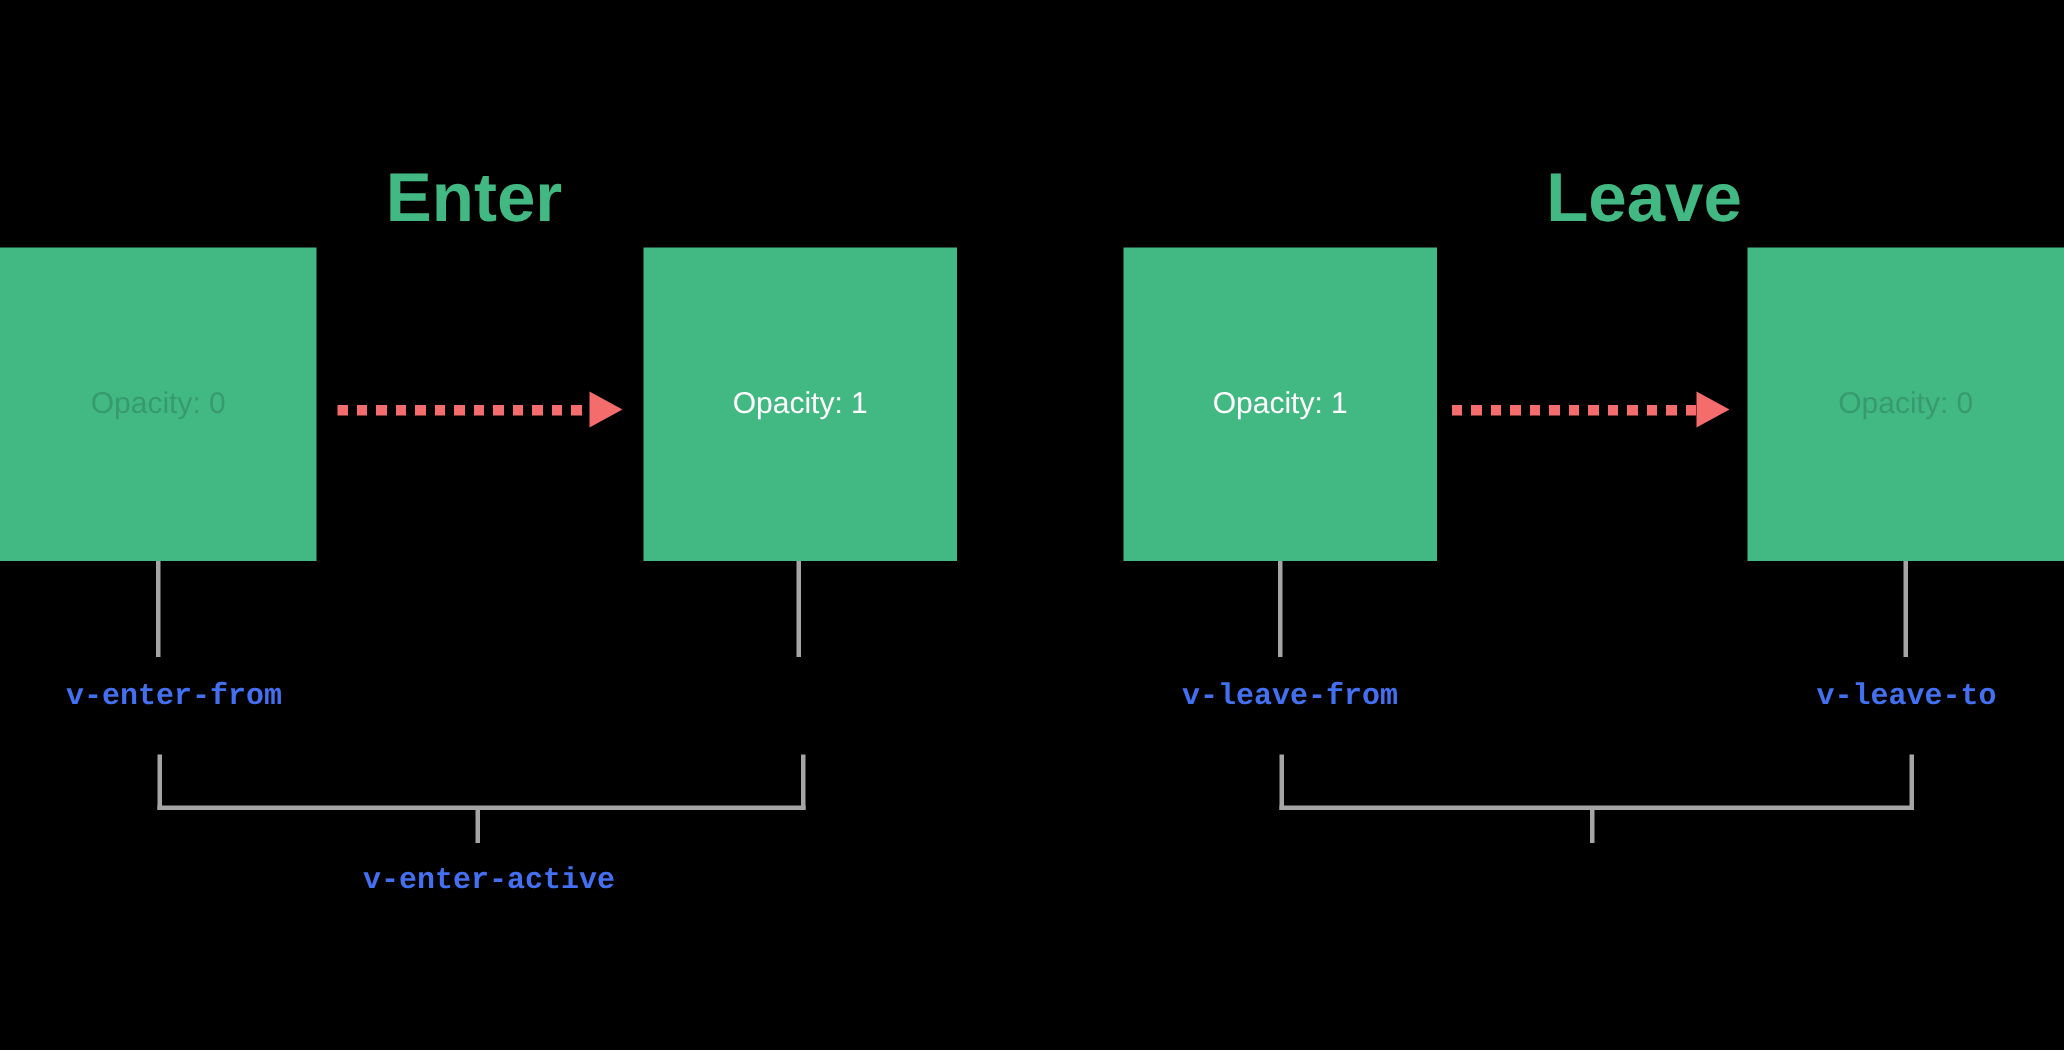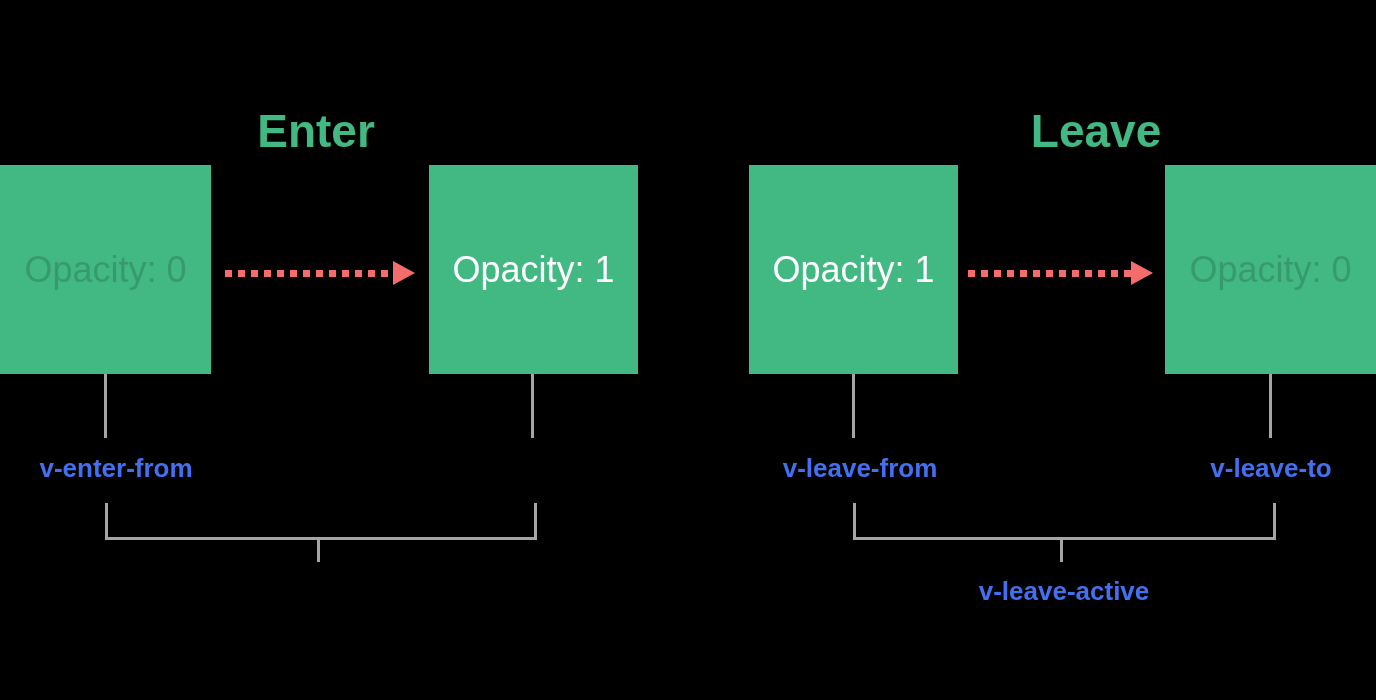--- a/index.html
+++ b/index.html
@@ -27,21 +27,21 @@
   .green-box {
     position: absolute;
     top: 165px;
     height: 209px;
     background: #42b883;
     display: flex;
     align-items: center;
     justify-content: center;
   }
   .box-label {
-    font-size: 36px;
+    font-size: 20px;
     color: #ffffff;
     white-space: nowrap;
   }
   .box-label.faded { color: rgba(0,0,0,0.16); }
 
   .arrow {
     position: absolute;
     top: 261px;
     height: 24px;
     display: flex;
@@ -64,23 +64,23 @@
   .vline {
     position: absolute;
     width: 3px;
     background: #a5a5a5;
   }
   .drop-line { top: 374px; height: 64px; }
 
   .mono-label {
     position: absolute;
     transform: translateX(-50%);
-    font-family: Liberation Sans, sans-serif;
+    font-family: Liberation Mono, monospace;
     font-weight: bold;
-    font-size: 26px;
+    font-size: 20px;
     color: #4370f0;
     white-space: nowrap;
   }
   .class-label { top: 453px; }
   .active-label { top: 576px; }
 
   .bracket {
     position: absolute;
     top: 503px;
     height: 34px;
@@ -115,20 +115,21 @@
   </div>
 
   <div class="vline drop-line" style="left:104px"></div>
   <div class="vline drop-line" style="left:531px"></div>
 
   <div class="mono-label class-label" style="left:116px">v-enter-from</div>
 
   <div class="bracket" style="left:105px; width:426px"></div>
   <div class="vline bracket-drop" style="left:317px"></div>
 
+  <div class="mono-label active-label" style="left:326px">v-enter-active</div>
 
   <div class="section-title" style="left:1096px">Leave</div>
 
   <div class="green-box" style="left:749px; width:209px">
     <span class="box-label">Opacity: 1</span>
   </div>
 
   <div class="arrow" style="left:968px; width:185px">
     <div class="arrow-dashes"></div>
     <div class="arrow-head"></div>
@@ -140,15 +141,14 @@
 
   <div class="vline drop-line" style="left:852px"></div>
   <div class="vline drop-line" style="left:1269px"></div>
 
   <div class="mono-label class-label" style="left:1271px">v-leave-to</div>
   <div class="mono-label class-label" style="left:860px">v-leave-from</div>
 
   <div class="bracket" style="left:853px; width:417px"></div>
   <div class="vline bracket-drop" style="left:1060px"></div>
 
-  <div class="mono-label active-label" style="left:1064px">v-leave-active</div>
 
 </div>
 
 </body></html>

